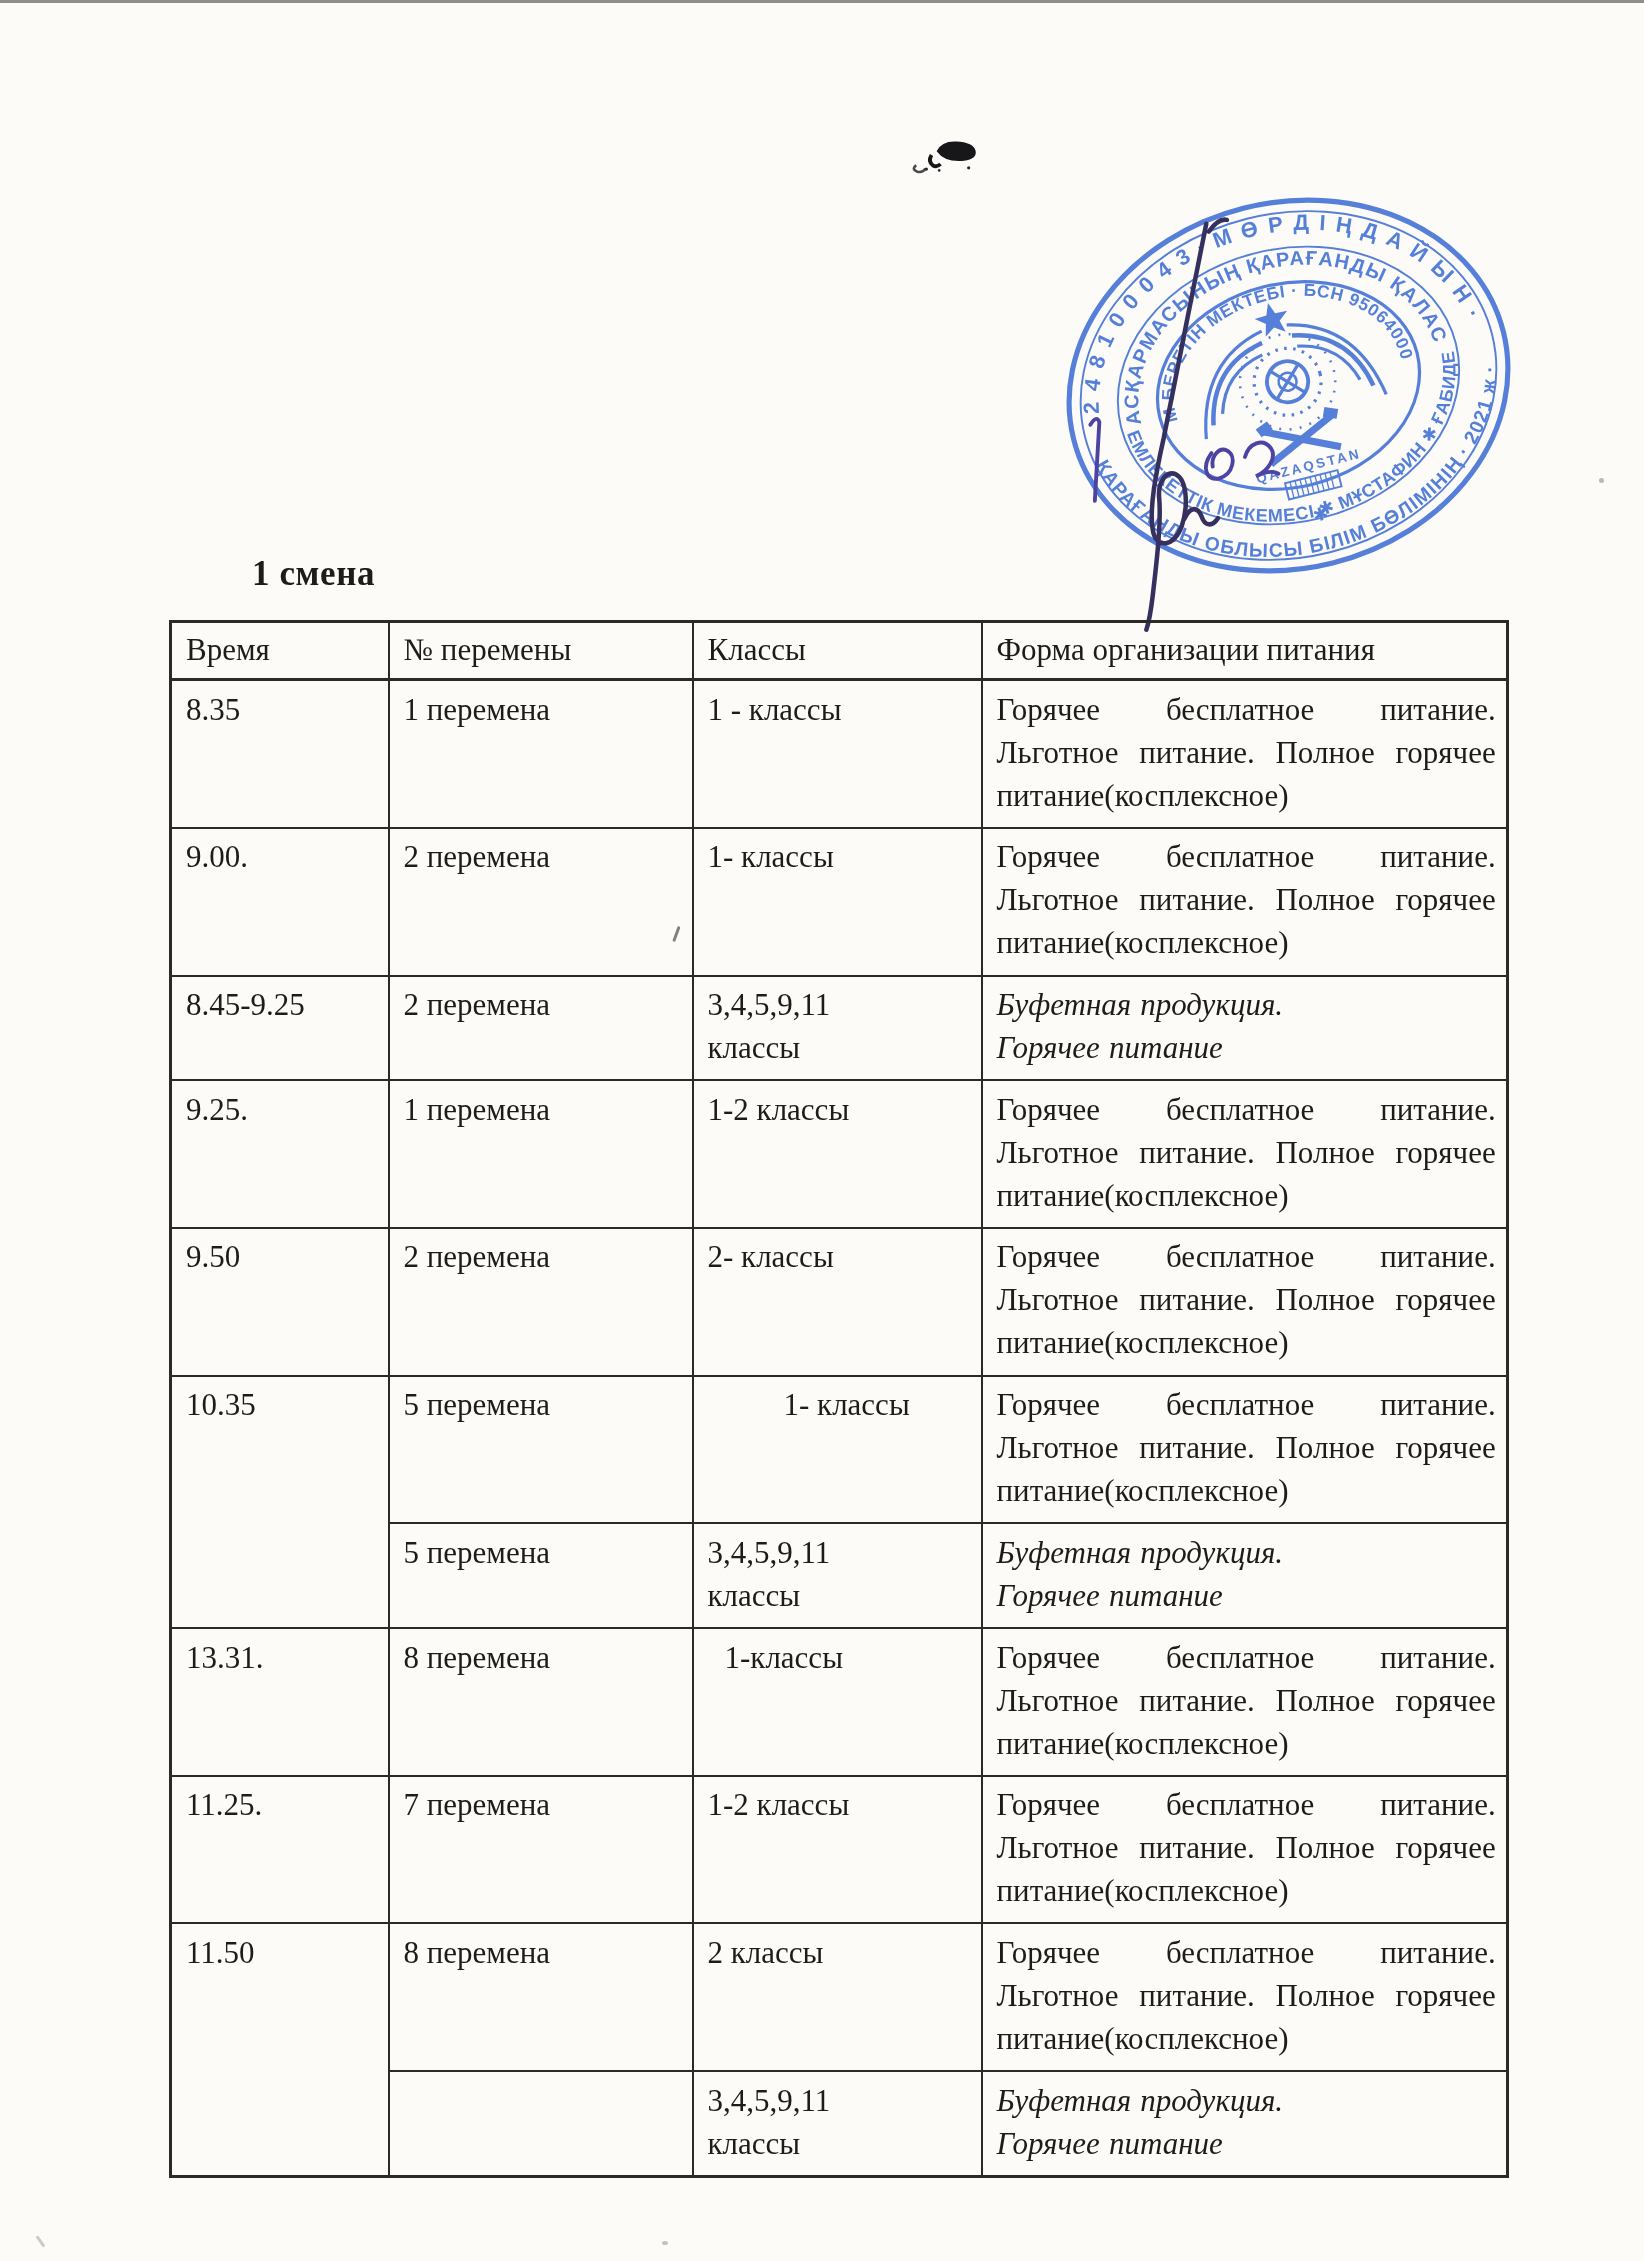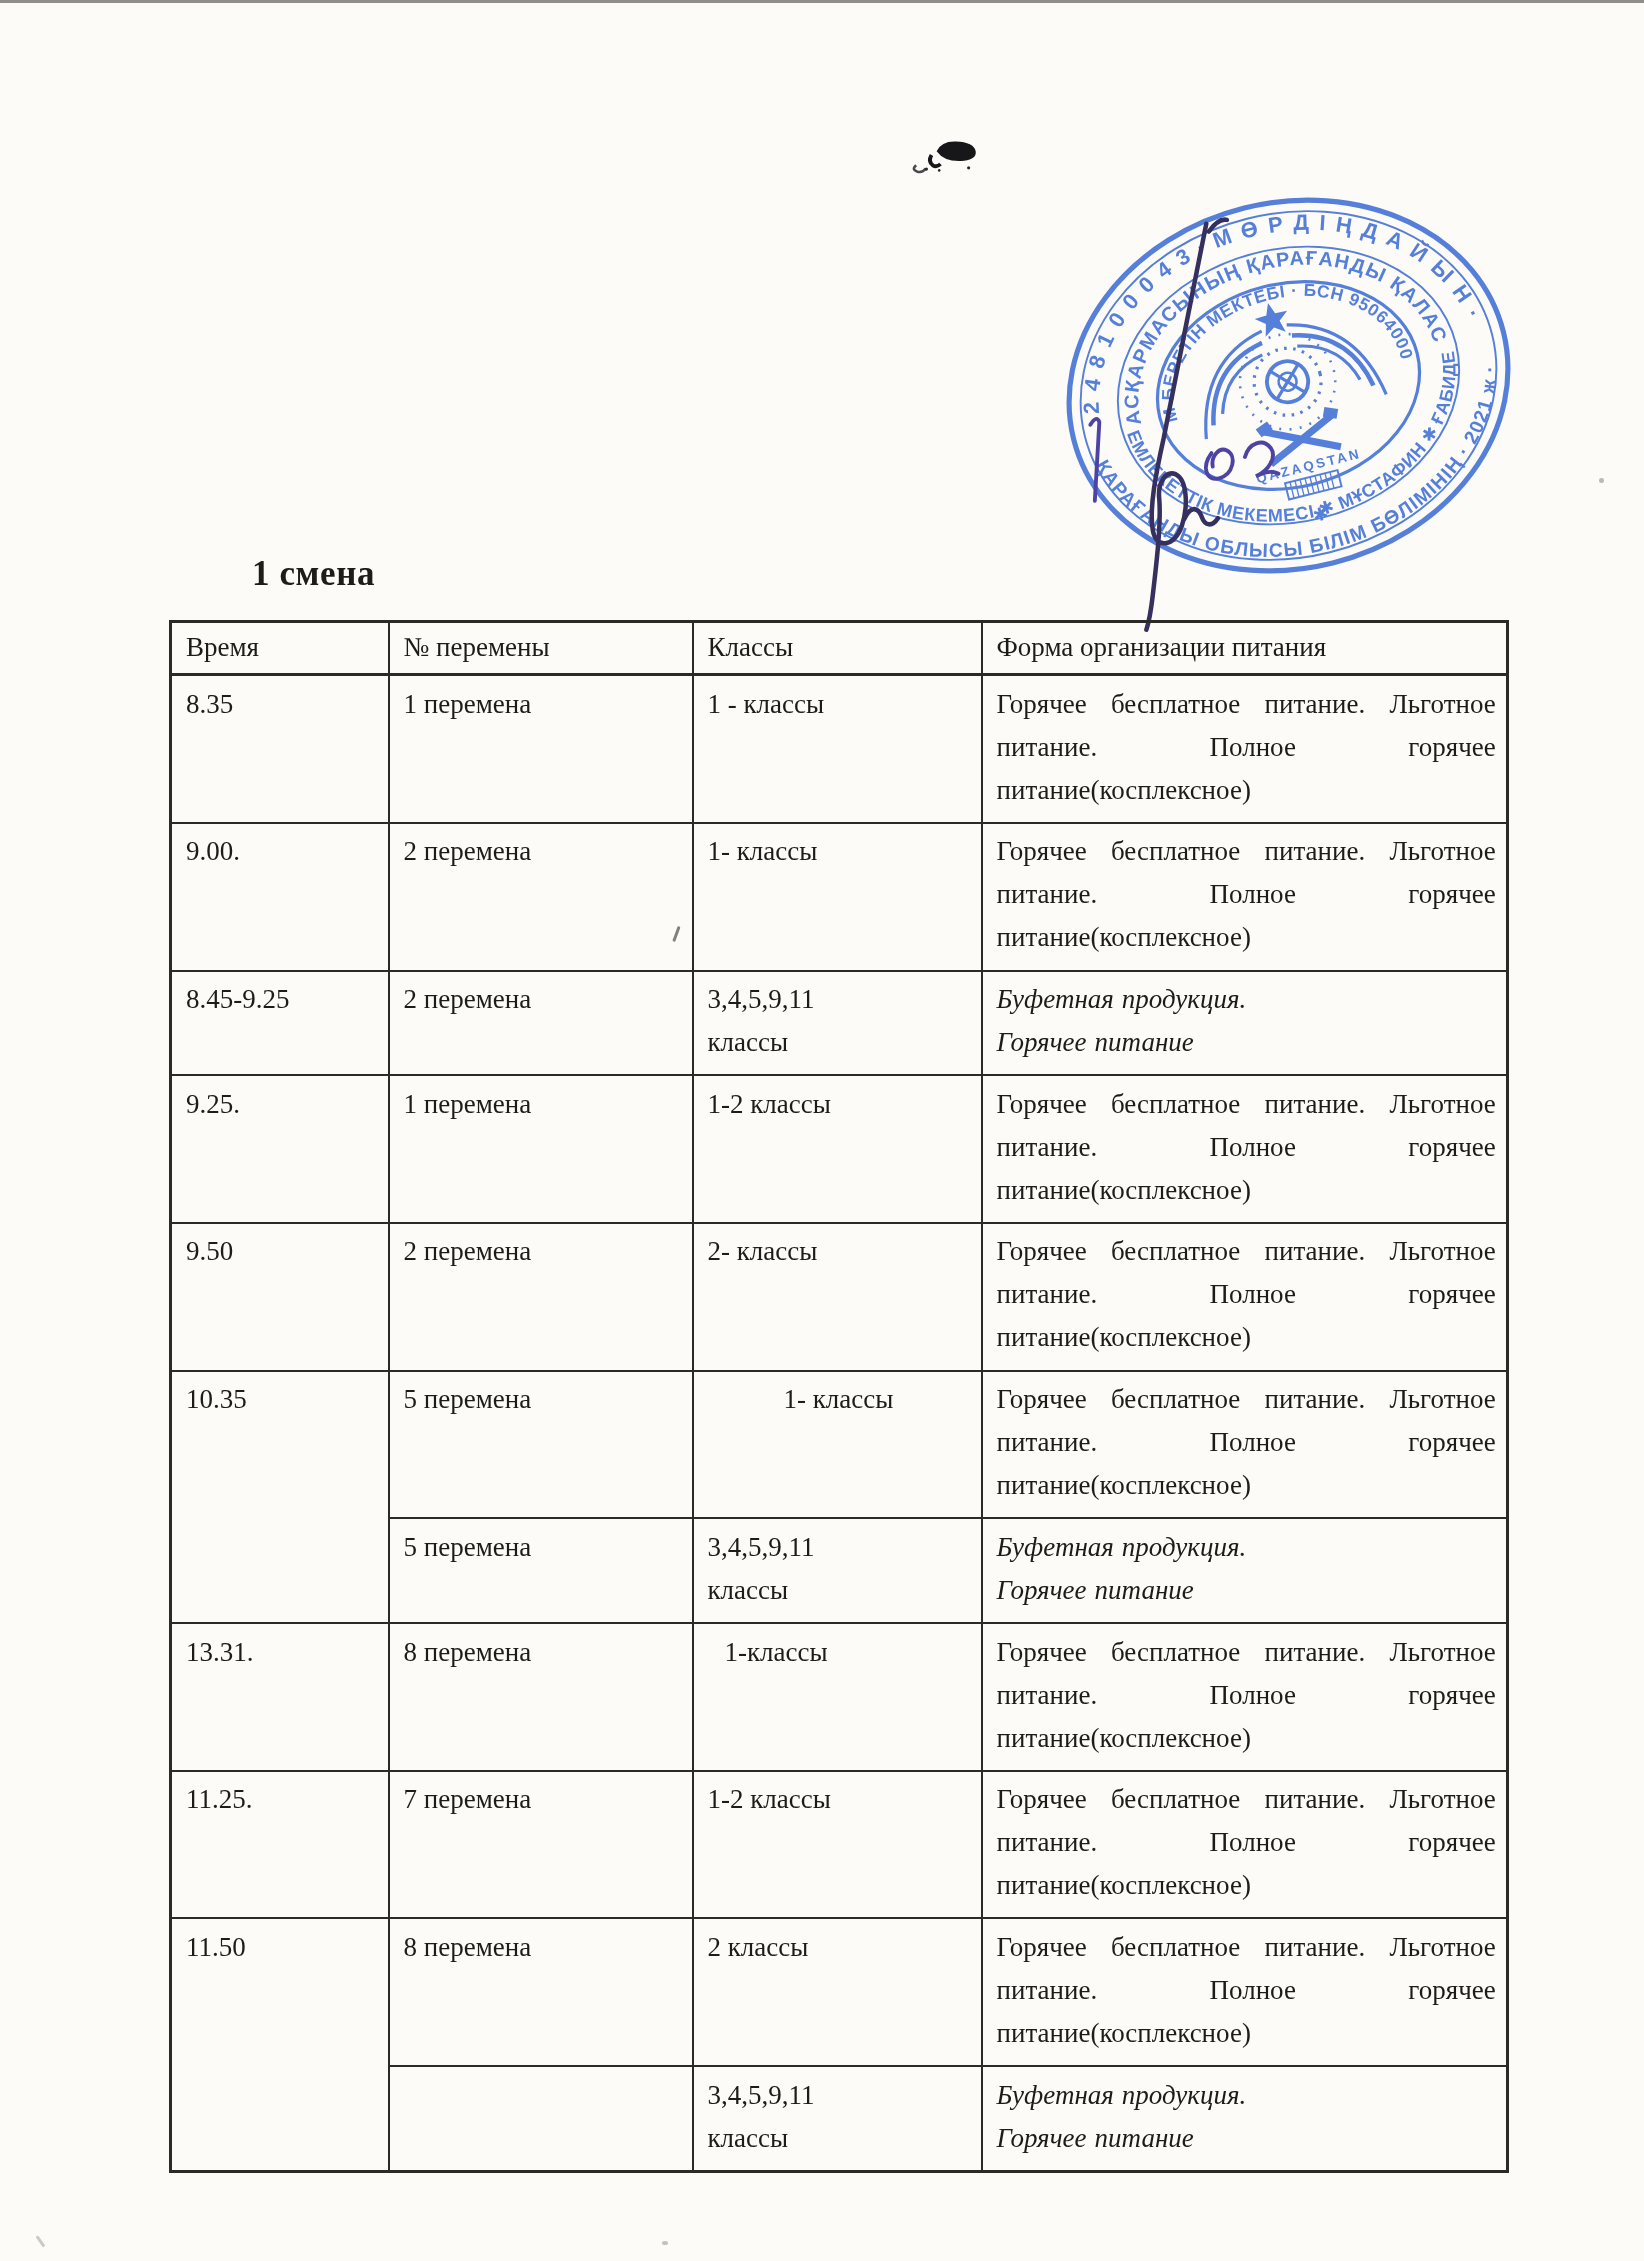--- a/index.html
+++ b/index.html
@@ -27,21 +27,21 @@
   .hdr-line2{margin-bottom:7.7px;letter-spacing:0.3px;}
   .uline{display:inline-block;height:7.7px;border-bottom:2.6px solid #23222a;vertical-align:baseline;}
   .sig-uline{width:387px;margin-right:9px;}
   .date-row{margin-top:41px;}
   .date-ul1{width:110px;margin:0 5.2px 0 6.4px;}
   .date-ul2{width:216px;margin:0 10.3px 0 19.3px;}
 
   .title{position:absolute;left:252px;top:554px;font-size:35px;font-weight:bold;letter-spacing:0.6px;z-index:3;}
 
   .tbl-wrap{position:absolute;left:169px;top:620px;z-index:3;}
-  table.sched{border-collapse:collapse;table-layout:fixed;width:1336px;font-size:27px;}
+  table.sched{border-collapse:collapse;table-layout:fixed;width:1336px;font-size:31px;}
   table.sched,table.sched td,table.sched th{border:2.6px solid #2b2a26;}
   table.sched{border-width:3.9px;}
   table.sched th{
     font-weight:normal;text-align:left;vertical-align:middle;
     padding:9px 11.6px 10.3px 14px;border-bottom-width:3.9px;
   }
   table.sched td{vertical-align:top;padding:6.4px 10.3px 10.3px 14px;line-height:43px;}
   .c1{width:218px;}.c2{width:304px;}.c3{width:289px;}.c4{width:526px;}
   .pre{white-space:pre-line;}
   .meal{text-align:justify;word-spacing:8.4px;}

